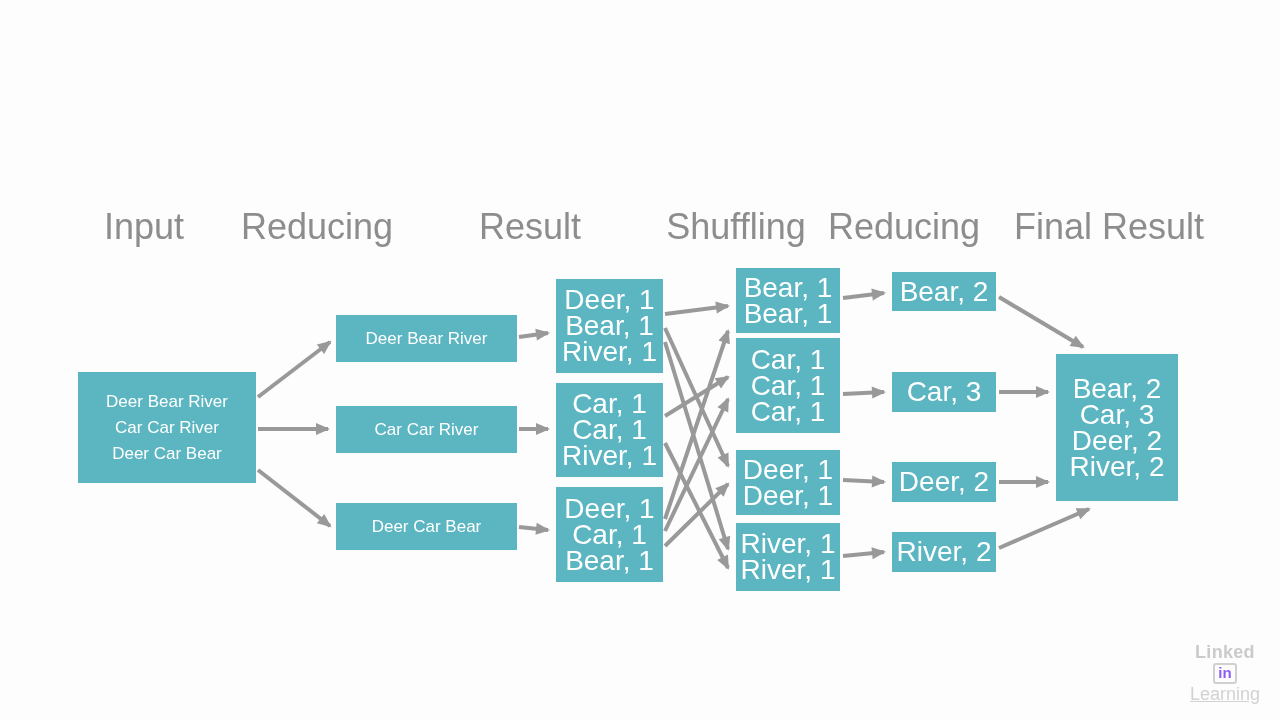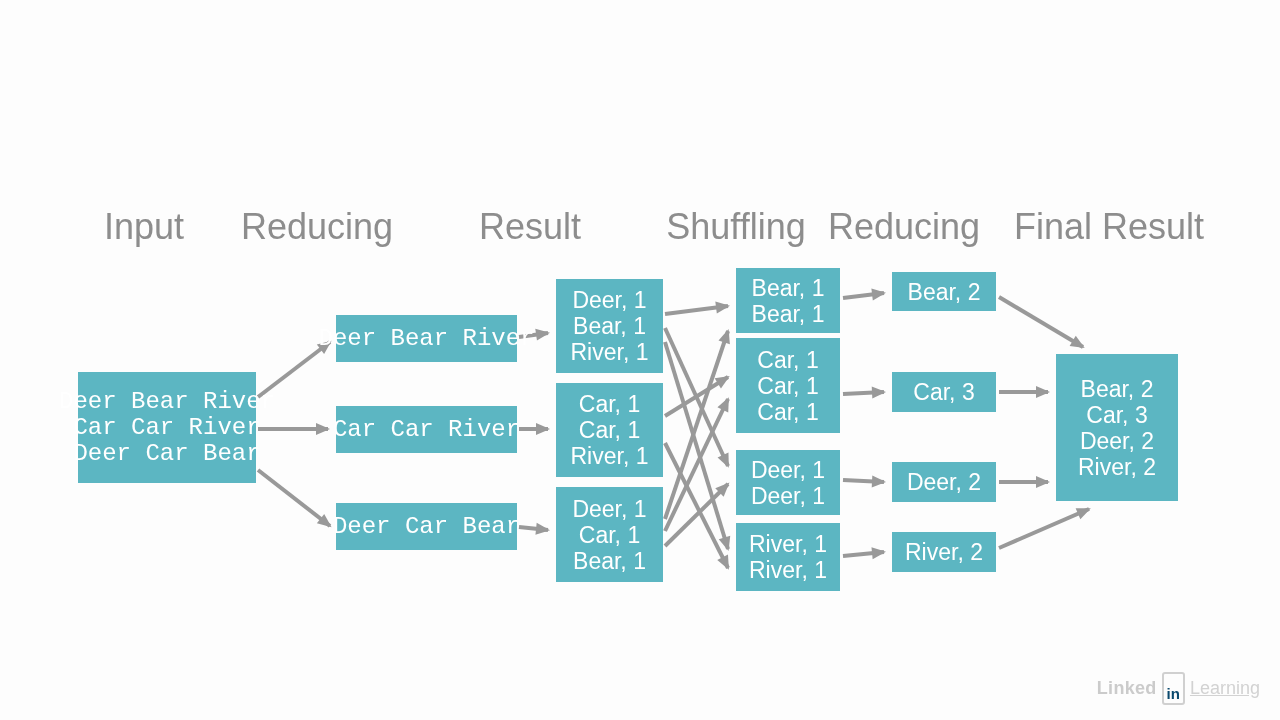--- a/index.html
+++ b/index.html
@@ -13,34 +13,34 @@
     text-align:center; font-size:54px; font-weight:bold;
     color:#72c0ca; letter-spacing:0.5px; white-space:nowrap;
   }
   .col-header {
     position:absolute; top:206px; transform:translateX(-50%);
     font-size:36px; color:#8d8d8d; white-space:nowrap;
   }
   .node {
     position:absolute; background:#5cb6c2; color:#ffffff;
     display:flex; flex-direction:column; align-items:center; justify-content:center;
-    text-align:center; font-size:23px; line-height:26px; white-space:nowrap;
+    text-align:center; font-size:28px; line-height:26px; white-space:nowrap;
   }
-  .node.lg { font-size:24px;font-family:Liberation Mono, monospace; }
+  .node.lg { font-size:17px; }
   svg.arrows { position:absolute; left:0; top:0; width:1280px; height:720px; }
   svg.arrows line { stroke:#999999; stroke-width:4; }
   .logo {
     position:absolute; right:20px; bottom:15px;
-    display:flex; align-items:center; gap:5px;
-    font-size:18px; color:#cbcbcb;
+    display:flex; align-items:center; 
+    font-size:18px; color:#cbcbcb;flex-direction:column;
   }
   .logo .linked { font-weight:bold; letter-spacing:0.3px; }
   .logo .in-badge {
     font-weight:bold; border:2px solid #d0d0d0; border-radius:3px;
-    padding:12px 3px 1px 3px; font-size:15px; line-height:16px; color:#0c4a6e;
+    padding:0 3px 1px 3px; font-size:15px; line-height:16px; color:#8b5cf6;
   }
   .logo .learning { color:#d2d2d2;text-decoration:underline; }
 </style>
 </head>
 <body>
 
 <div class="slide">
 
 
   <div class="col-header" style="left:144px">Input</div>

